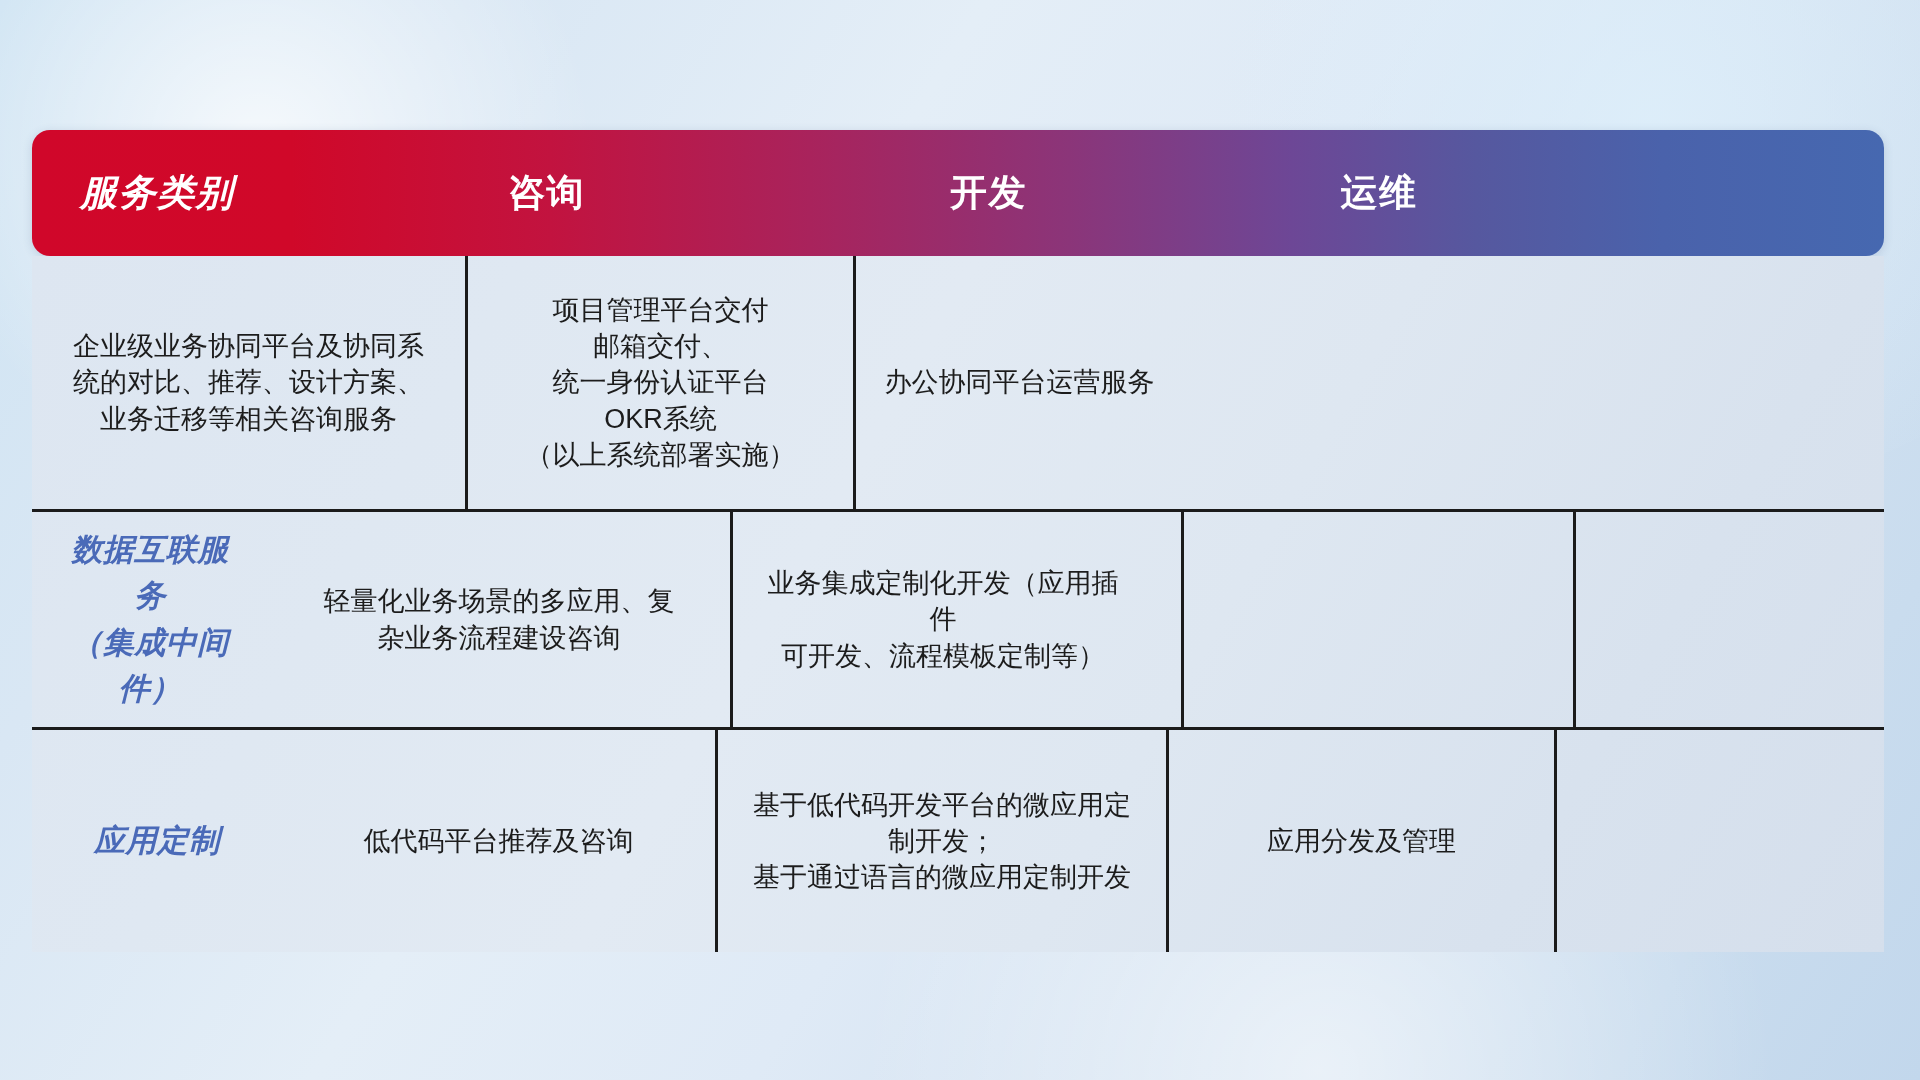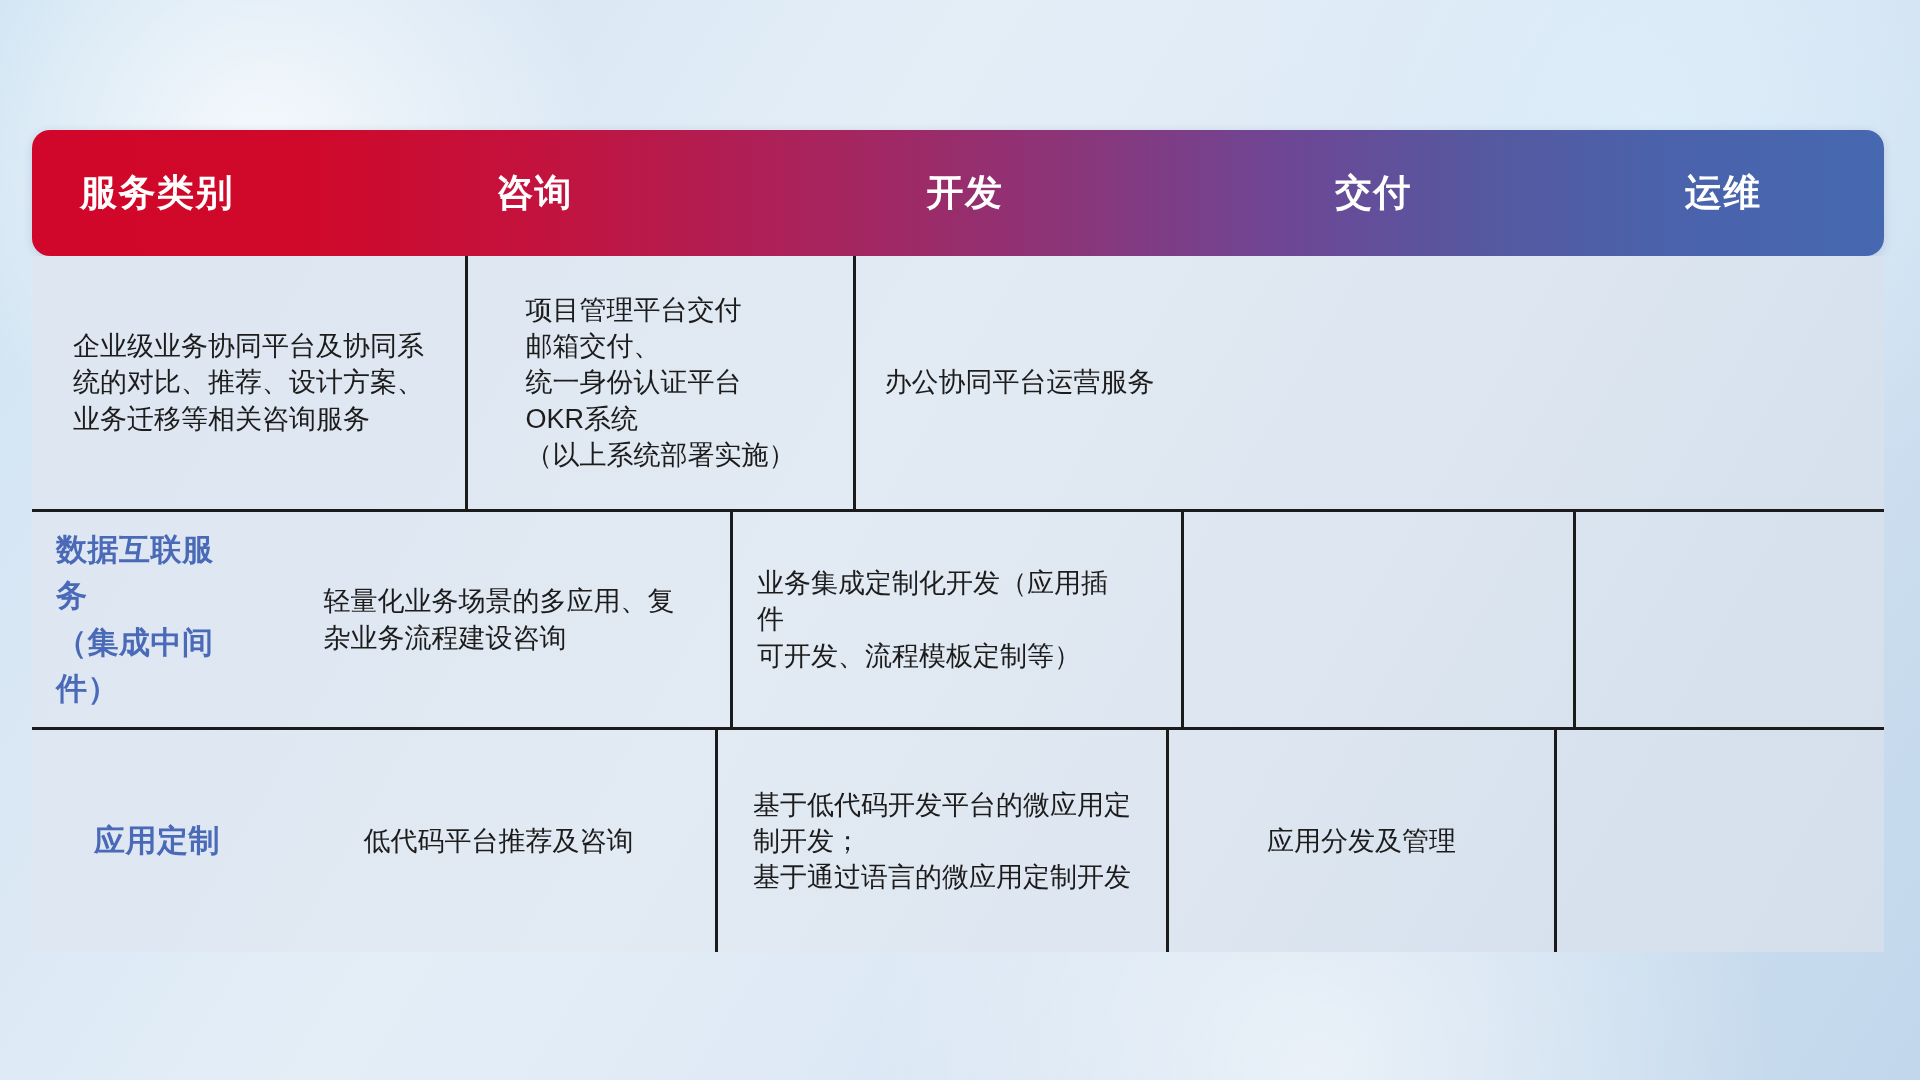--- a/index.html
+++ b/index.html
@@ -100,34 +100,35 @@
 
   .td {
     box-sizing: border-box;
     display: flex;
     align-items: center;
     justify-content: center;
     padding: 18px 24px;
     font-size: 27px;
     line-height: 1.34;
     color: #1c1c1c;
+    text-align: center;
     white-space: pre-line;
   }
   .td.divider { border-left: 3px solid #1b1b1b; }
 
   .td.cat {
     color: #4a6ab8;
     font-weight: bold;
     font-size: 31px;
     line-height: 1.5;
     letter-spacing: 0.5px;
   }
 
   
-  .c0 { width: 250px; }
+  .c0 { width: 250px; font-style: italic; }
   .c1 { width: 433px; }
   .c2 { width: 451px; }
   .c3 { width: 388px; }
   .c4 { width: 330px; }
 
   .r0 { height: 253px; }
   .r1 { height: 215px; gap: 28px; }
   .r2 { height: 222px; }
 </style>
 </head>
@@ -136,21 +137,20 @@
 <div class="bg-glow-a"></div>
 <div class="bg-glow-b"></div>
 <div class="bg-glow-c"></div>
 
 <div class="table-wrap">
 
   <div class="thead">
     <div class="th first c0">服务类别</div>
     <div class="th c1">咨询</div>
     <div class="th c2">开发</div>
-    <div class="th c3">交付</div>
     <div class="th c4">运维</div>
   </div>
 
   <div class="tbody">
 
     <div class="tr r0">
       <div class="td c1">企业级业务协同平台及协同系
 统的对比、推荐、设计方案、
 业务迁移等相关咨询服务</div>
       <div class="td c3 divider">项目管理平台交付

